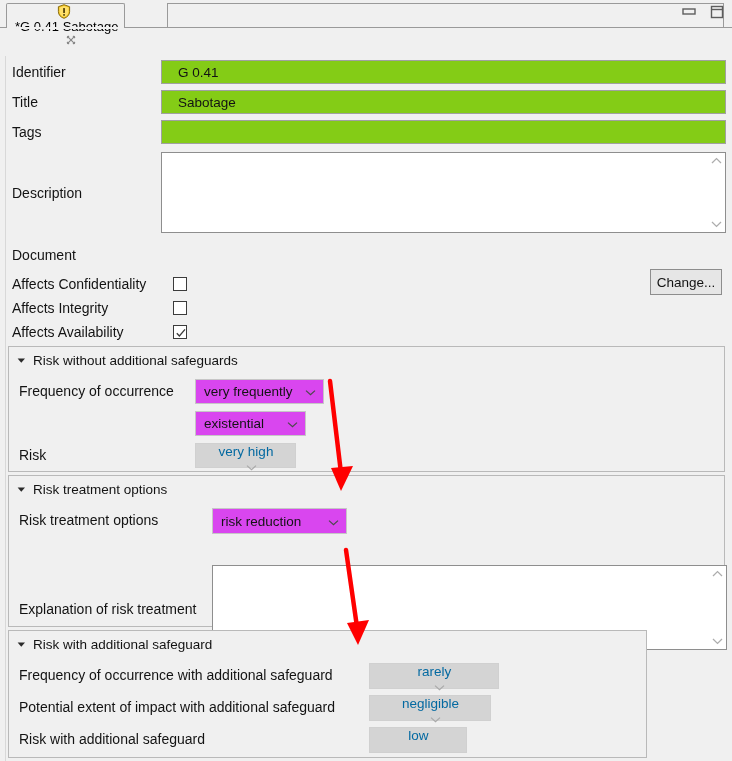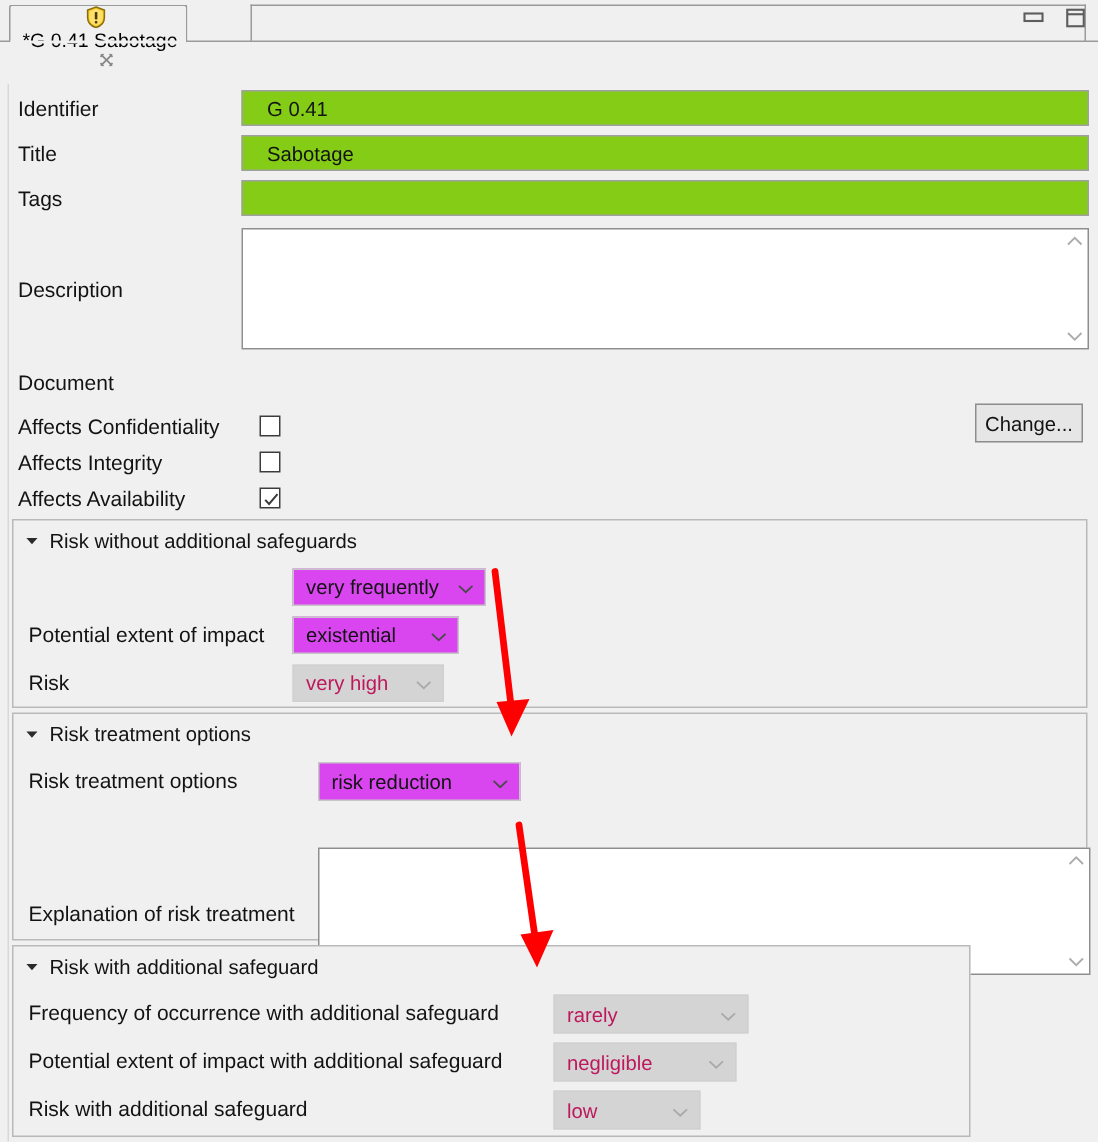--- a/index.html
+++ b/index.html
@@ -212,21 +212,22 @@
     cursor: default;
   }
   .combo.enabled {
     background: #d946ef;
     border-color: #c6c6c6;
     color: #131313;
   }
   .combo.disabled {
     background: #d4d4d4;
     border-color: #d0d0d0;
-    color: #be185d;
+    color: #0369a1;
+    flex-direction: column;
   }
   .combo .chev { flex: 0 0 auto; margin-left: 10px; }
 
   
   #left-gutter {
     position: absolute;
     left: 0; top: 28px;
     width: 5px; height: 733px;
     background: #f0f0f0;
     border-right: 1px solid #d8d8d8;
@@ -359,32 +360,32 @@
 
       <div class="group-title" style="left:8px; top:6px;">
         <span class="twisty">
           <svg width="9" height="9" viewBox="0 0 9 9">
             <path d="M0.6 2.6 L8.0 2.6 L4.3 6.8 Z" fill="#2b2b2b"></path>
           </svg>
         </span>
         <span>Risk without additional safeguards</span>
       </div>
 
+      <div class="field-row" style="left:10px; top:36px;">
+        <span class="field-label">Frequency of occurrence</span>
+      </div>
       <div class="combo enabled" style="left:186px; top:32px; width:129px; height:25px;">
         <span>very frequently</span>
         <span class="chev">
           <svg width="11" height="7" viewBox="0 0 11 7">
               <path d="M1 1.6 L5.5 5.8 L10 1.6" fill="none" stroke="#4a4a4a" stroke-width="1.2"></path>
             </svg>
         </span>
       </div>
 
-      <div class="field-row" style="left:10px; top:68px;">
-        <span class="field-label">Potential extent of impact</span>
-      </div>
       <div class="combo enabled" style="left:186px; top:64px; width:111px; height:25px;">
         <span>existential</span>
         <span class="chev">
           <svg width="11" height="7" viewBox="0 0 11 7">
               <path d="M1 1.6 L5.5 5.8 L10 1.6" fill="none" stroke="#4a4a4a" stroke-width="1.2"></path>
             </svg>
         </span>
       </div>
 
       <div class="field-row" style="left:10px; top:100px;">

